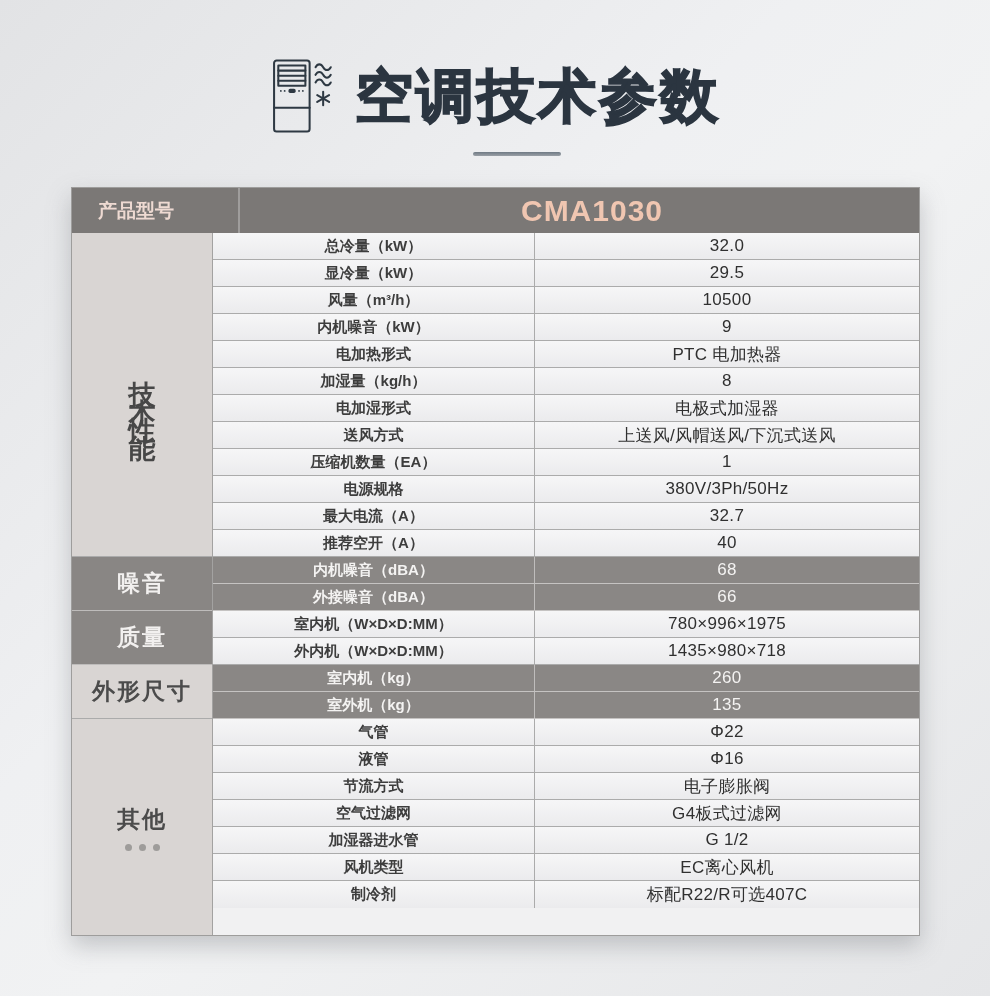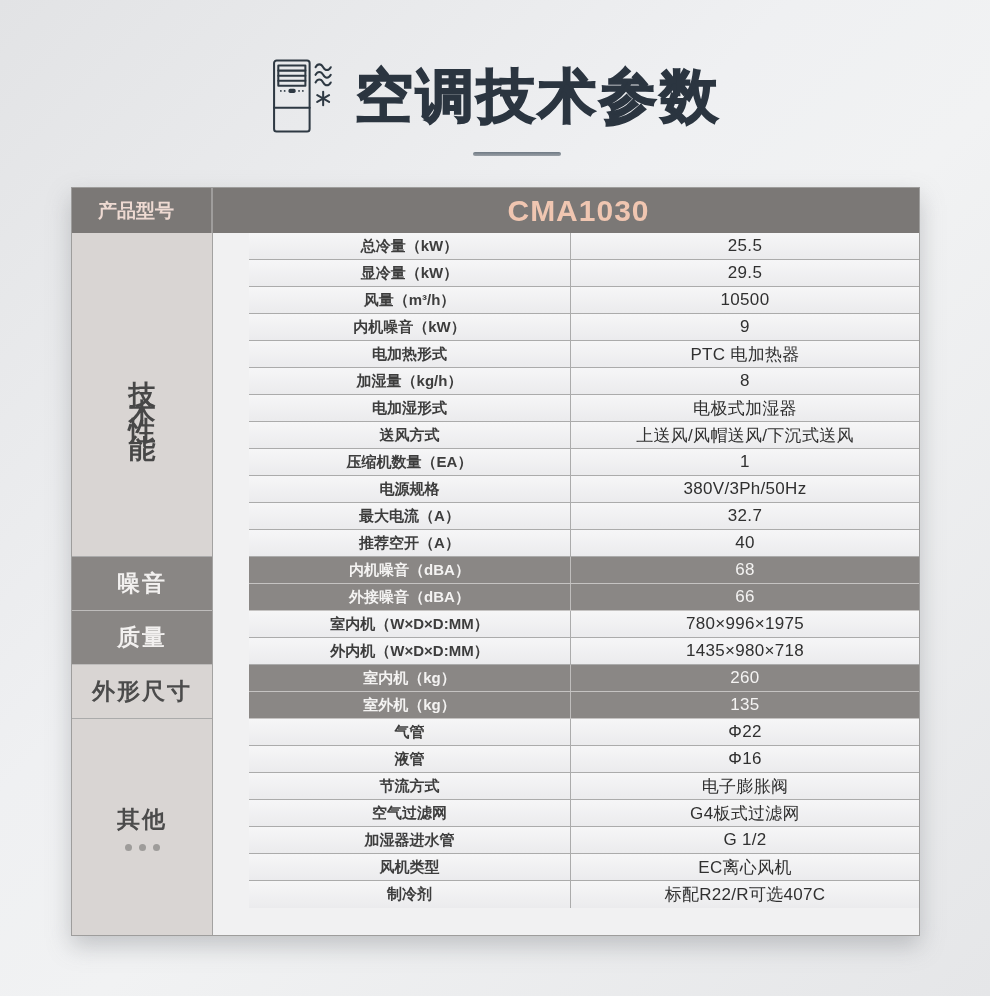--- a/index.html
+++ b/index.html
@@ -29,21 +29,21 @@
 
   
   .spec-table {
     position:absolute; left:71px; top:187px; width:849px;
     border:1px solid #9e9d9c;
     box-shadow:0 10px 22px rgba(110,112,118,.35);
     background:#f1f1f2;
   }
   .hdr { display:flex; height:45px; background:#7b7876; }
   .hdr-label {
-    width:141px; display:flex; align-items:center; padding-left:26px;
+    width:168px; display:flex; align-items:center; padding-left:26px;
     font-size:19px; font-weight:bold; color:#eedad2;
     border-right:2px solid rgba(255,255,255,.28);
   }
   .hdr-model {
     flex:1; display:flex; align-items:center; justify-content:center;
     font-size:30px; font-weight:bold; letter-spacing:1px; color:#f0c6b1;margin-left:25px;
   }
 
   .body-flex { display:flex; }
   .left-col { width:141px; display:flex; flex-direction:column; border-right:1px solid #a3a2a1; }
@@ -57,21 +57,21 @@
   .lsec.dark .lsec-name { color:#f2f0ef; }
   .lsec-name.vertical {
     writing-mode:vertical-rl; text-orientation:upright;
     font-size:27px; letter-spacing:18px; color:#474747;
   }
   .h12 { height:324px; } .h2 { height:54px; } .h8 { height:216px; }
   .dots { display:flex; gap:7px; margin-top:9px; }
   .dots i { width:7px; height:7px; border-radius:50%; background:#9e9c9a; display:block; }
 
   .rows-col { flex:1; display:flex; flex-direction:column; }
-  .sec { display:flex; flex-direction:column;margin-left:36px; }
+  .sec { display:flex; flex-direction:column; }
   .row { display:flex; height:27px; border-bottom:1px solid #ababab; background:linear-gradient(180deg,#f6f6f7,#ebebed); }
   .sec.dark .row { background:#8a8785; border-bottom-color:rgba(255,255,255,.5); }
   .sec:last-child .row:last-child { border-bottom:none; }
   .cl {
     width:322px; display:flex; align-items:center; justify-content:center;
     font-size:15px; font-weight:bold; color:#3d3d3d;
     border-right:1px solid #ababab;
   }
   .sec.dark .cl { color:#f4f3f2; border-right-color:rgba(255,255,255,.45); }
   .cv {
@@ -138,21 +138,21 @@
             <i></i>
             <i></i>
           </span>
       </div>
     </div>
 
     <div class="rows-col">
       <div class="sec">
         <div class="row">
           <div class="cl">总冷量（kW）</div>
-          <div class="cv">25.5</div>
+          <div class="cv">32.0</div>
         </div>
         <div class="row">
           <div class="cl">显冷量（kW）</div>
           <div class="cv">29.5</div>
         </div>
         <div class="row">
           <div class="cl">风量（m³/h）</div>
           <div class="cv">10500</div>
         </div>
         <div class="row">

